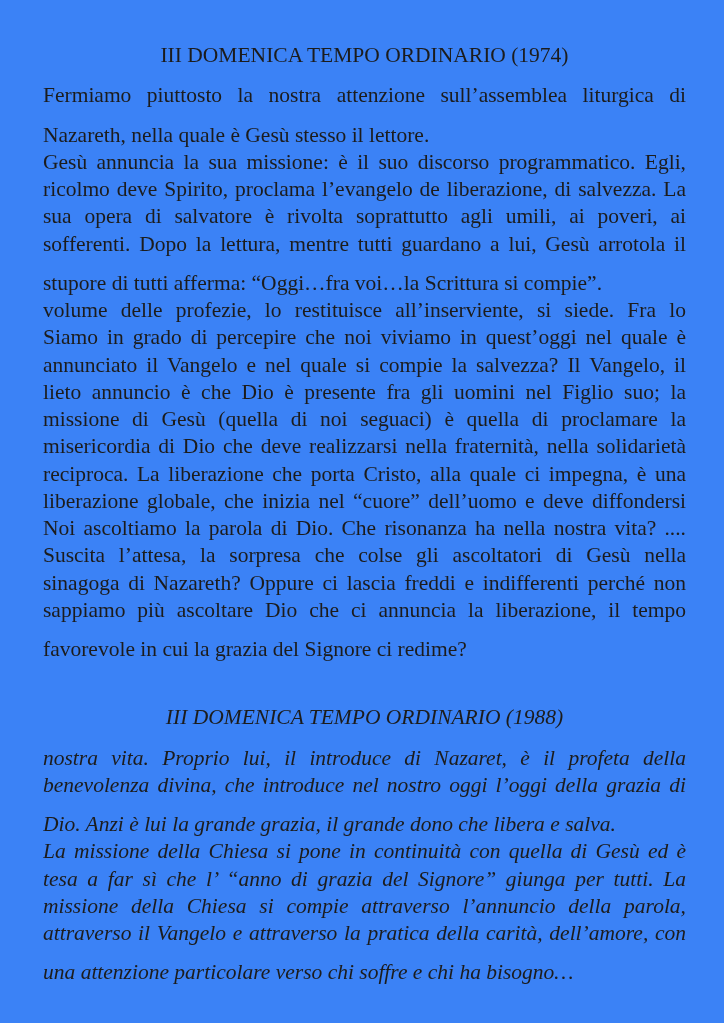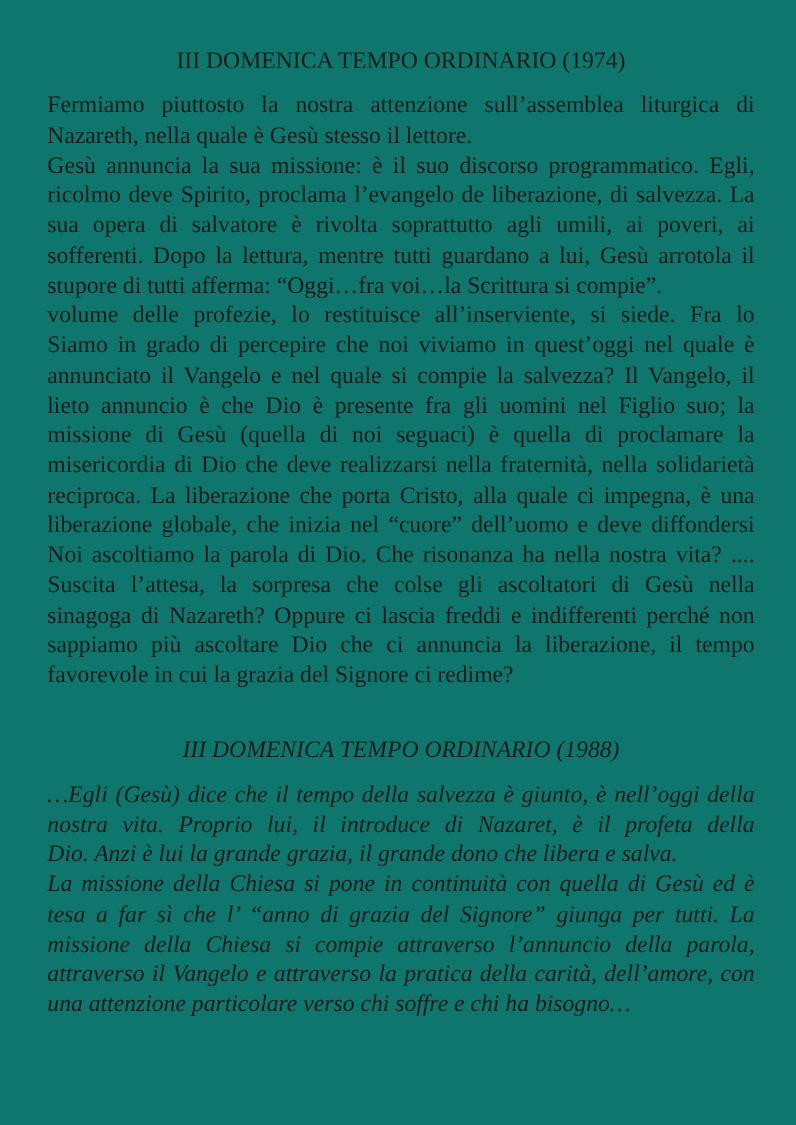--- a/index.html
+++ b/index.html
@@ -34,26 +34,27 @@
   }
   .para { margin: 0; }
   .line {
     height: 27.25px;
     overflow: hidden;
     text-align: justify;
     text-align-last: justify;
   }
   .line.last {
     text-align-last: left;
+    margin-top: 12px;
   }
 </style>
 </head>
 <body>
 
-<div class="page" style="background: #0f766e;">
+<div class="page" style="background: #3b82f6;">
   <div class="content" id="doc-content" style="color: rgb(28, 28, 28);">
       <div class="section">
         <h2 class="heading">III DOMENICA TEMPO ORDINARIO (1974)</h2>
         <div class="para">
           <div class="line">Fermiamo piuttosto la nostra attenzione sull’assemblea liturgica di</div>
           <div class="line last">Nazareth, nella quale è Gesù stesso il lettore.</div>
         </div>
         <div class="para">
           <div class="line">Gesù annuncia la sua missione: è il suo discorso programmatico. Egli,</div>
           <div class="line">ricolmo deve Spirito, proclama l’evangelo de liberazione, di salvezza. La</div>
@@ -75,22 +76,22 @@
           <div class="line">Noi ascoltiamo la parola di Dio. Che risonanza ha nella nostra vita? ....</div>
           <div class="line">Suscita l’attesa, la sorpresa che colse gli ascoltatori di Gesù nella</div>
           <div class="line">sinagoga di Nazareth? Oppure ci lascia freddi e indifferenti perché non</div>
           <div class="line">sappiamo più ascoltare Dio che ci annuncia la liberazione, il tempo</div>
           <div class="line last">favorevole in cui la grazia del Signore ci redime?</div>
         </div>
       </div>
       <div class="section">
         <h2 class="heading">III DOMENICA TEMPO ORDINARIO (1988)</h2>
         <div class="para">
-          <div class="line">…Egli (Gesù) dice che il tempo della salvezza è giunto, è nell’oggi della</div>
           <div class="line">nostra vita. Proprio lui, il introduce di Nazaret, è il profeta della</div>
+          <div class="line">benevolenza divina, che introduce nel nostro oggi l’oggi della grazia di</div>
           <div class="line last">Dio. Anzi è lui la grande grazia, il grande dono che libera e salva.</div>
         </div>
         <div class="para">
           <div class="line">La missione della Chiesa si pone in continuità con quella di Gesù ed è</div>
           <div class="line">tesa a far sì che l’ “anno di grazia del Signore” giunga per tutti. La</div>
           <div class="line">missione della Chiesa si compie attraverso l’annuncio della parola,</div>
           <div class="line">attraverso il Vangelo e attraverso la pratica della carità, dell’amore, con</div>
           <div class="line last">una attenzione particolare verso chi soffre e chi ha bisogno…</div>
         </div>
       </div>

